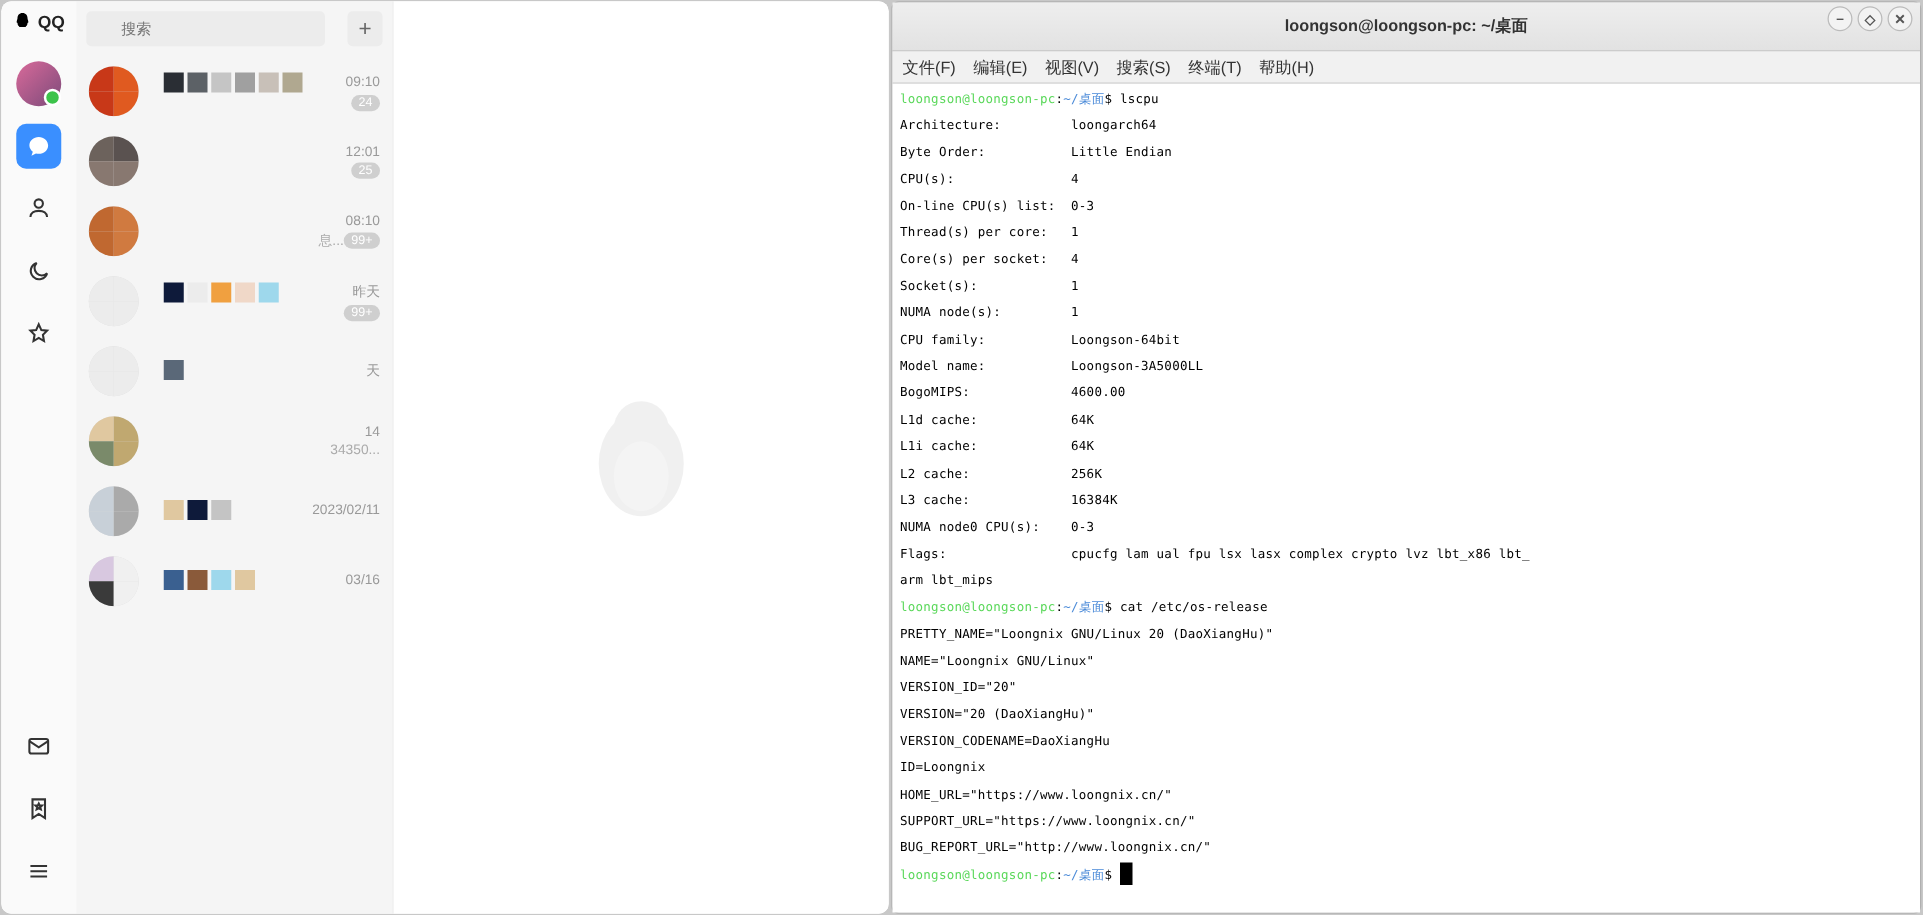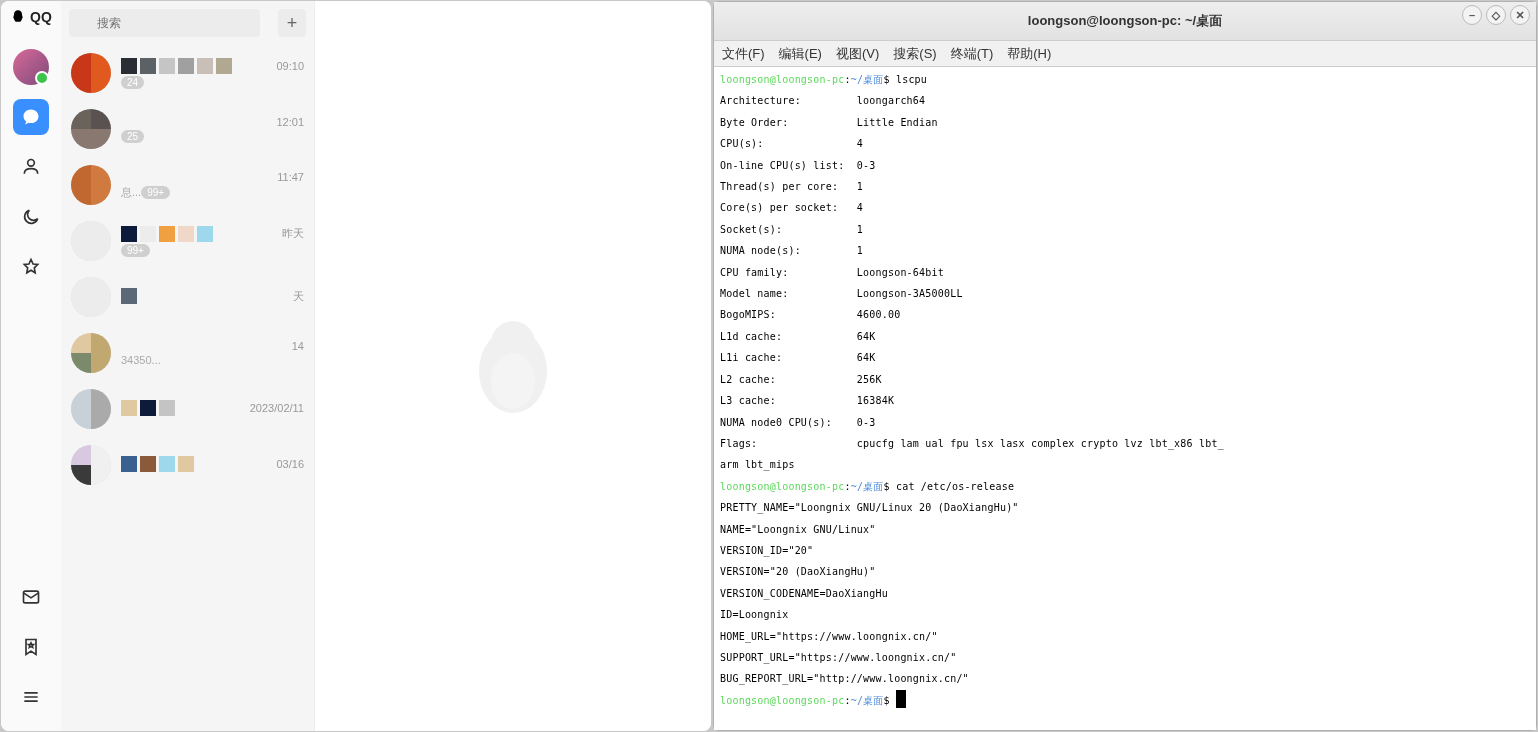--- a/index.html
+++ b/index.html
@@ -104,36 +104,36 @@
   border-radius: 4px;
   font-size: 18px;
   color: #666;
   cursor: pointer;
 }
 
 .chat-list { flex: 1; overflow: hidden; }
 .chat-item {
   display: flex;
   padding: 8px 10px;
-  gap: 10px;
+  gap: 20px;
   align-items: center;
   cursor: pointer;
 }
 .chat-ava {
   width: 40px; height: 40px;
   border-radius: 50%;
   background: #ddd;
   flex-shrink: 0;
   display: flex; flex-wrap: wrap;
   overflow: hidden;
 }
 .chat-ava .cell { width: 50%; height: 50%; }
 .chat-body { flex: 1; min-width: 0; }
 .chat-title-row { display: flex; justify-content: space-between; align-items: center; }
-.chat-preview-row { display: flex; justify-content: flex-start; align-items: center; margin-top: 2px; }
+.chat-preview-row { display: flex; justify-content: flex-end; align-items: center; margin-top: 2px; }
 .chat-blocks { display: flex; gap: 3px; }
 .chat-blocks .b { width: 16px; height: 16px; }
 .chat-time { font-size: 11px; color: #999; }
 .chat-badge {
   background: #cfcfcf;
   color: #fff;
   font-size: 10px;
   border-radius: 9px;
   padding: 1px 6px;
   min-width: 18px;
@@ -332,21 +332,21 @@
         <div class="chat-item">
           <div class="chat-ava">
             <div class="cell" style="background: rgb(192, 104, 48);"></div>
             <div class="cell" style="background: rgb(208, 122, 64);"></div>
             <div class="cell" style="background: rgb(192, 104, 48);"></div>
             <div class="cell" style="background: rgb(208, 122, 64);"></div>
           </div>
           <div class="chat-body">
             <div class="chat-title-row">
               <div class="chat-blocks"></div>
-              <span class="chat-time">11:47</span>
+              <span class="chat-time">08:10</span>
             </div>
             <div class="chat-preview-row">
               <span class="chat-pre">息...</span>
               <span class="chat-badge">99+</span>
             </div>
           </div>
         </div>
         <div class="chat-item">
           <div class="chat-ava">
             <div class="cell" style="background: rgb(236, 236, 236);"></div>

